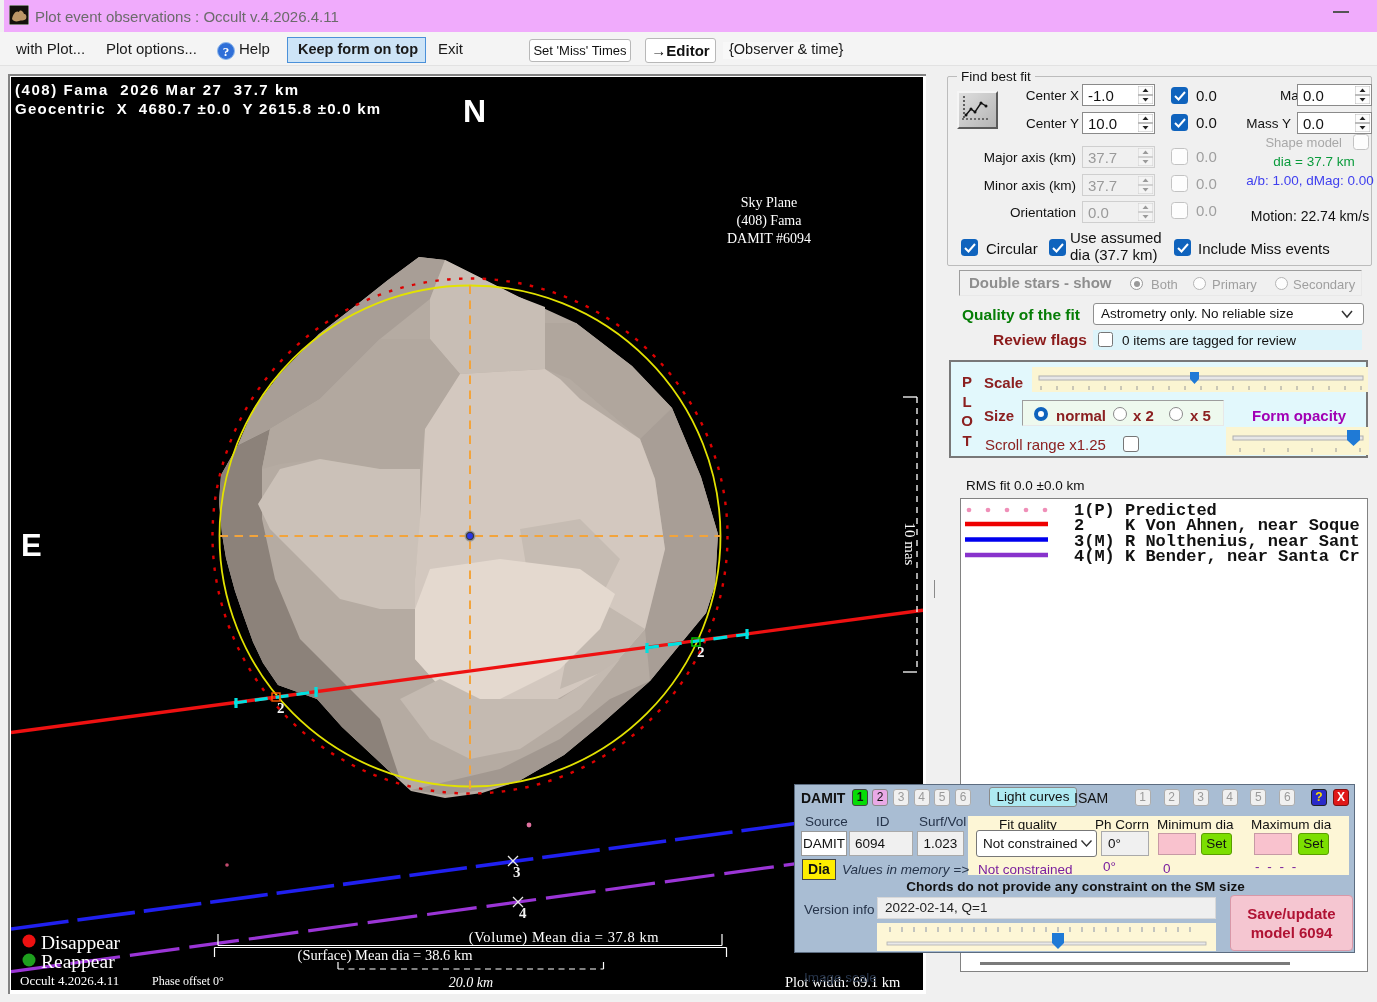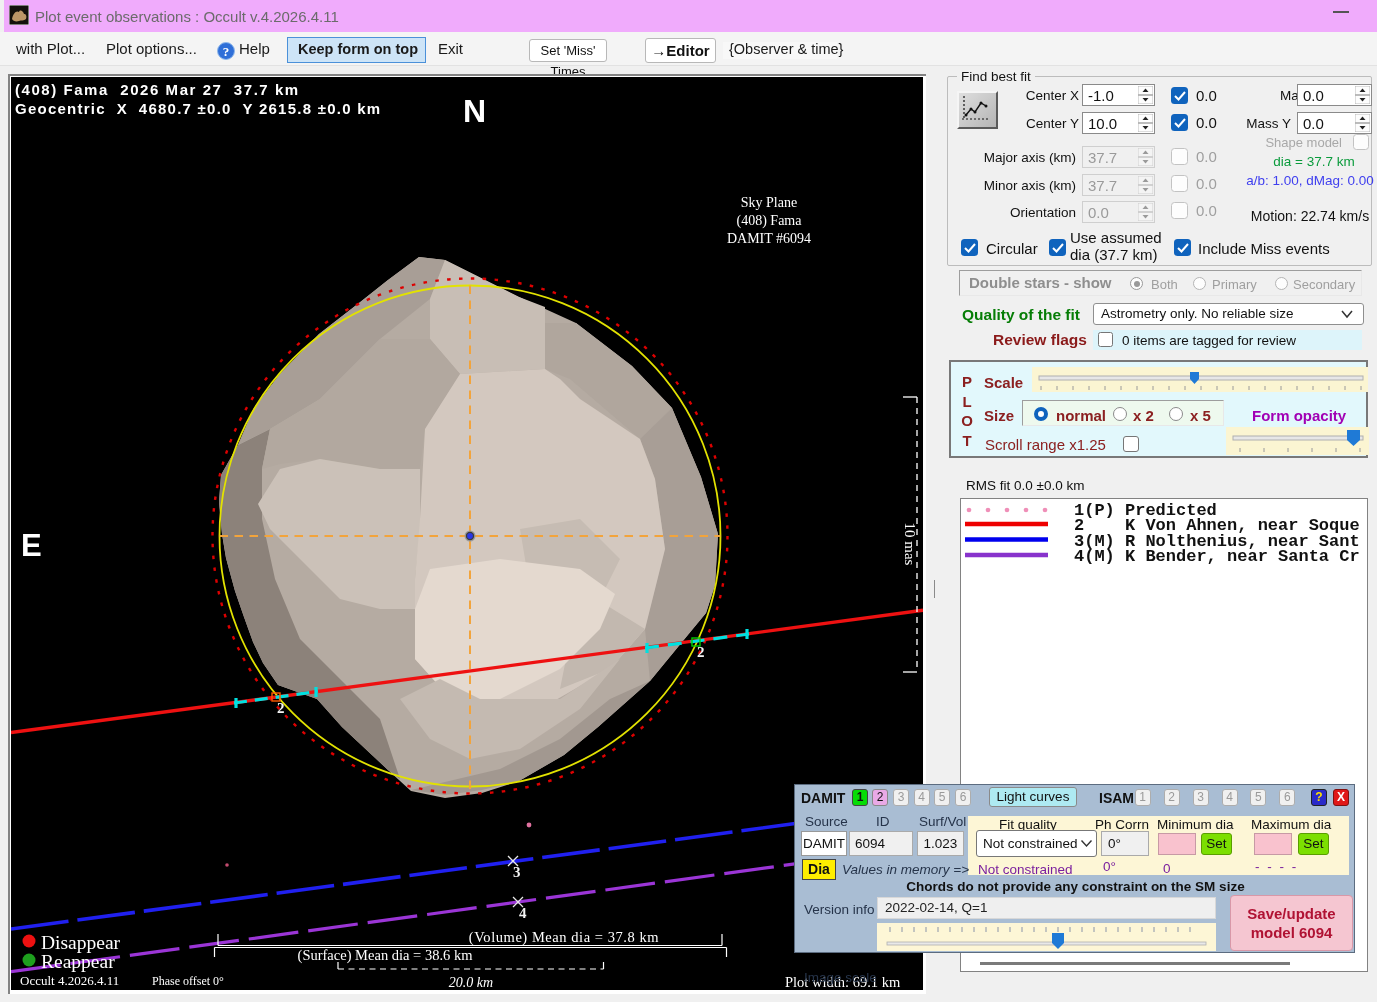--- a/index.html
+++ b/index.html
@@ -32,21 +32,21 @@
   <span class="mitem" style="left:106px;">Plot options...</span>
   <svg class="abs" style="left:217px;top:10px" width="18" height="18">
       <circle cx="9" cy="9" r="8.5" fill="#2f6fd8"></circle>
       <circle cx="9" cy="9" r="8.5" fill="none" stroke="#8fb8ea" stroke-width="1"></circle>
       <text x="9" y="13.5" font-size="13" font-weight="bold" fill="#fff" text-anchor="middle" font-family="Liberation Serif,serif">?</text>
     </svg>
   <span class="mitem" style="left:239px;">Help</span>
   <div class="abs" style="left:287px;top:5px;width:139px;height:26px;background:#cde4f7;border:1.5px solid #4a90d9;"></div>
   <span class="mitem" style="left:298px;font-weight:bold;font-size:14.5px;top:9px;">Keep form on top</span>
   <span class="mitem" style="left:438px;">Exit</span>
-  <div class="btn" style="left:529px;top:7px;width:78px;height:23px;font-size:13px;line-height:21px;">Set 'Miss' Times</div>
+  <div class="btn" style="left:529px;top:7px;width:102px;height:23px;font-size:13px;line-height:21px;">Set 'Miss' Times</div>
   <div class="btn" style="left:645px;top:5.5px;width:71px;height:25px;font-size:15px;font-weight:bold;line-height:23px;">→Editor</div>
   <div class="abs" style="left:723px;top:10px;width:114px;height:17px;background:#f8f8f8;"></div>
   <span class="mitem" style="left:729px;font-size:14.5px;top:9px;">{Observer &amp; time}</span>
 </div>
 
 <div class="abs" id="plotframe">
 <div id="plotblack">
 <svg width="912" height="913" style="position:absolute;left:0;top:0;">
 <g>
 
@@ -406,21 +406,21 @@
 <div class="abs" id="damit">
 <div class="abs" style="left:173px;top:31px;width:381px;height:59px;background:#fdf6d6;"></div>
 <div class="abs" style="left:6px;top:5px;font-weight:bold;font-size:14px;color:#111;">DAMIT</div>
 <div class="dbtn" style="left:57px;background:#06dd06;color:#111;border-color:#444;font-weight:bold;">1</div>
 <div class="dbtn" style="left:77px;background:#e9a9e6;color:#111;border-color:#888;">2</div>
 <div class="dbtn" style="left:98px;">3</div>
 <div class="dbtn" style="left:118.5px;">4</div>
 <div class="dbtn" style="left:139px;">5</div>
 <div class="dbtn" style="left:160px;">6</div>
 <div class="abs" style="left:194px;top:2px;width:88px;height:20px;background:#aeeaf2;border:1px solid #8a8a8a;border-radius:3px;font-size:13.5px;color:#111;text-align:center;line-height:18px;">Light curves</div>
-<div class="abs" style="left:304px;top:5px;font-weight:bold;font-size:14px;color:#111;">ISAM</div>
+<div class="abs" style="left:279px;top:5px;font-weight:normal;font-size:14px;color:#111;">ISAM</div>
 <div class="dbtn" style="left:339.5px;">1</div>
 <div class="dbtn" style="left:368.5px;">2</div>
 <div class="dbtn" style="left:397.5px;">3</div>
 <div class="dbtn" style="left:426.5px;">4</div>
 <div class="dbtn" style="left:455.4px;">5</div>
 <div class="dbtn" style="left:484.4px;">6</div>
 <div class="dbtn" style="left:516px;background:#2a2ac8;color:#ffe000;border-color:#222;font-weight:bold;">?</div>
 <div class="dbtn" style="left:538px;background:#e01818;color:#fff;border-color:#801010;font-weight:bold;">X</div>
 <div class="ylab navy" style="left:10px;top:29px;">Source</div>
 <div class="ylab navy" style="left:81px;top:29px;">ID</div>

